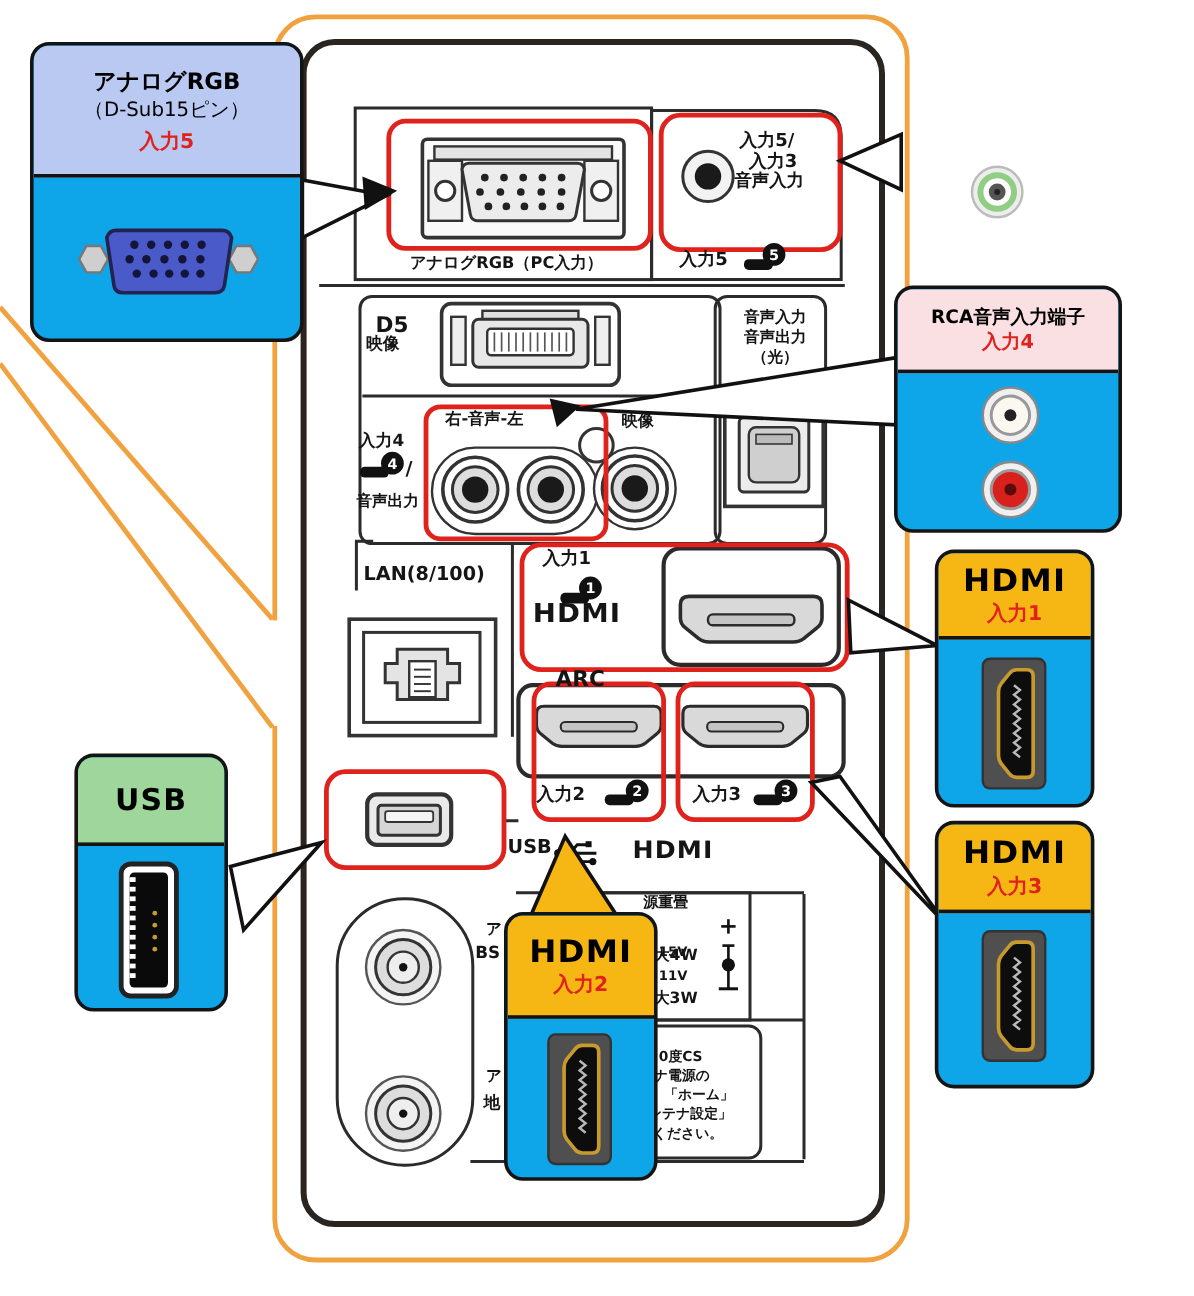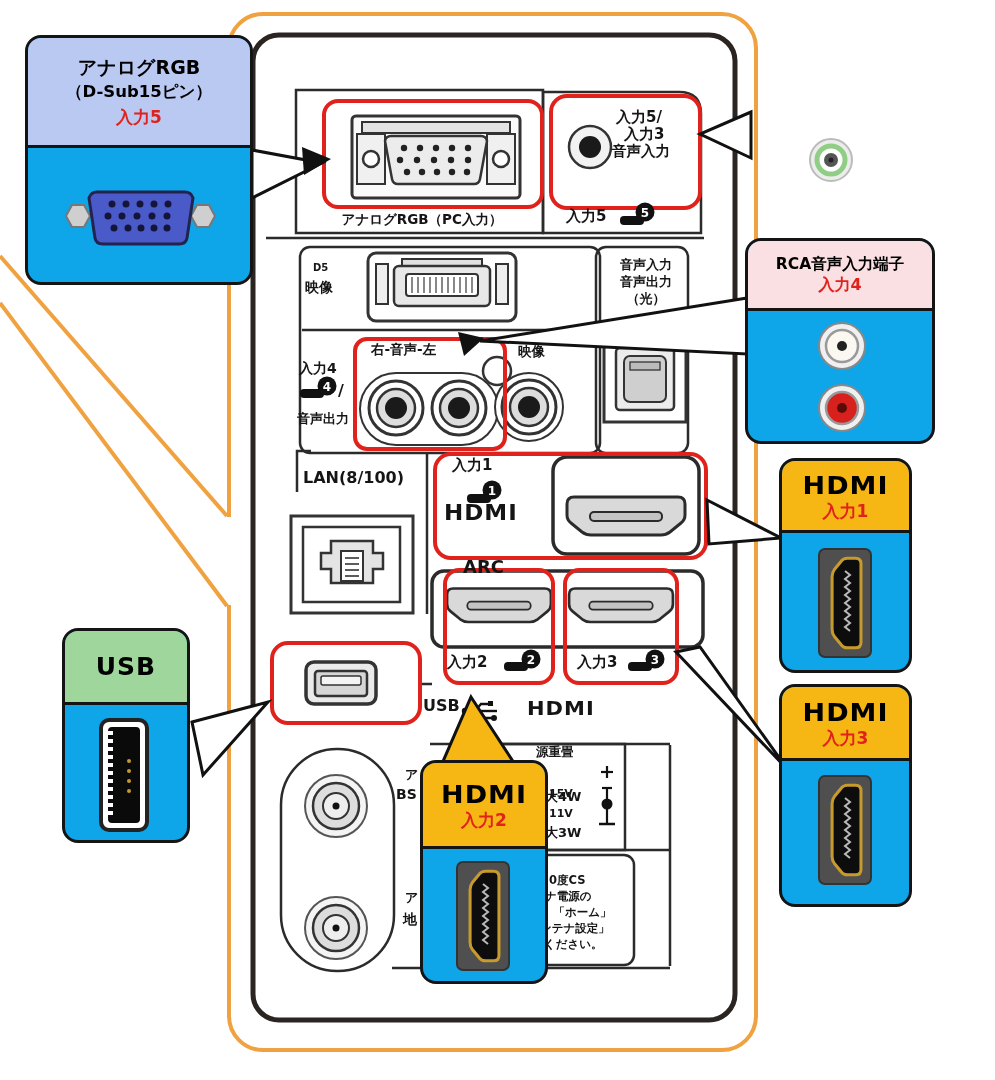--- a/index.html
+++ b/index.html
@@ -245,21 +245,21 @@
     <polygon points="192,722 268,702 203,775" fill="#fff" stroke="#111" stroke-width="3"></polygon>
     <polygon points="471,697 516,766 441,766" fill="#f6b613" stroke="#111" stroke-width="3"></polygon>
   </g>
 </svg>
 
 <div class="t cen" style="left:306px;top:212px;width:232px;font-size:13.5px">アナログRGB（PC入力）</div>
 <div class="t" style="left:616px;top:110px;font-size:15px">入力5/</div>
 <div class="t" style="left:624px;top:127px;font-size:15px">入力3</div>
 <div class="t" style="left:612px;top:144px;font-size:14.5px">音声入力</div>
 <div class="t" style="left:566px;top:209px;font-size:15px">入力5</div>
-<div class="t" style="left:313px;top:263px;font-size:10px">D5</div>
+<div class="t" style="left:313px;top:263px;font-size:18px">D5</div>
 <div class="t" style="left:305px;top:280px;font-size:14px">映像</div>
 <div class="t" style="left:371px;top:342px;font-size:13.5px">右-音声-左</div>
 <div class="t" style="left:518px;top:344px;font-size:13.5px">映像</div>
 <div class="t" style="left:299px;top:361px;font-size:14px">入力4</div>
 <div class="t" style="left:338px;top:383px;font-size:16px">/</div>
 <div class="t" style="left:297px;top:412px;font-size:13px">音声出力</div>
 <div class="t cen" style="left:606px;top:258px;width:80px;font-size:13px">音声入力</div>
 <div class="t cen" style="left:606px;top:275px;width:80px;font-size:13px">音声出力</div>
 <div class="t cen" style="left:606px;top:292px;width:80px;font-size:13px">（光）</div>
 <div class="t" style="left:303px;top:470px;font-size:16px;font-weight:600">LAN(8/100)</div>
@@ -281,21 +281,21 @@
 <div class="t" style="left:545px;top:826px;font-size:13px">大3W</div>
 <div class="t" style="left:549px;top:874px;font-size:11.5px">0度CS</div>
 <div class="t" style="left:545px;top:890px;font-size:11.5px">ナ電源の</div>
 <div class="t" style="left:542px;top:906px;font-size:11.5px">、「ホーム」</div>
 <div class="t" style="left:540px;top:922px;font-size:11.5px">ンテナ設定」</div>
 <div class="t" style="left:544px;top:938px;font-size:11.5px">ください。</div>
 
 <div class="callout" style="left:25px;top:35px;width:228px;height:250px;">
   <div class="chead" style="height:110px;background:#b9c9f2;">
     <div class="ct" style="position:static;font-size:19px;font-weight:bold">アナログRGB</div>
-    <div class="ct" style="position:static;font-size:16.5px;font-weight:bold">（D-Sub15ピン）</div>
+    <div class="ct" style="position:static;font-size:16.5px;font-weight:normal">（D-Sub15ピン）</div>
     <div class="ct red" style="position:static;font-size:17px;font-weight:bold;margin-top:3px">入力5</div>
   </div>
 </div>
 
 
 <div class="callout" style="left:745px;top:238px;width:190px;height:206px;">
   <div class="chead" style="height:70px;background:#fadfe3;">
     <div class="ct" style="position:static;font-size:15.5px;font-weight:bold">RCA音声入力端子</div>
     <div class="ct red" style="position:static;font-size:16px;font-weight:bold">入力4</div>
   </div>

